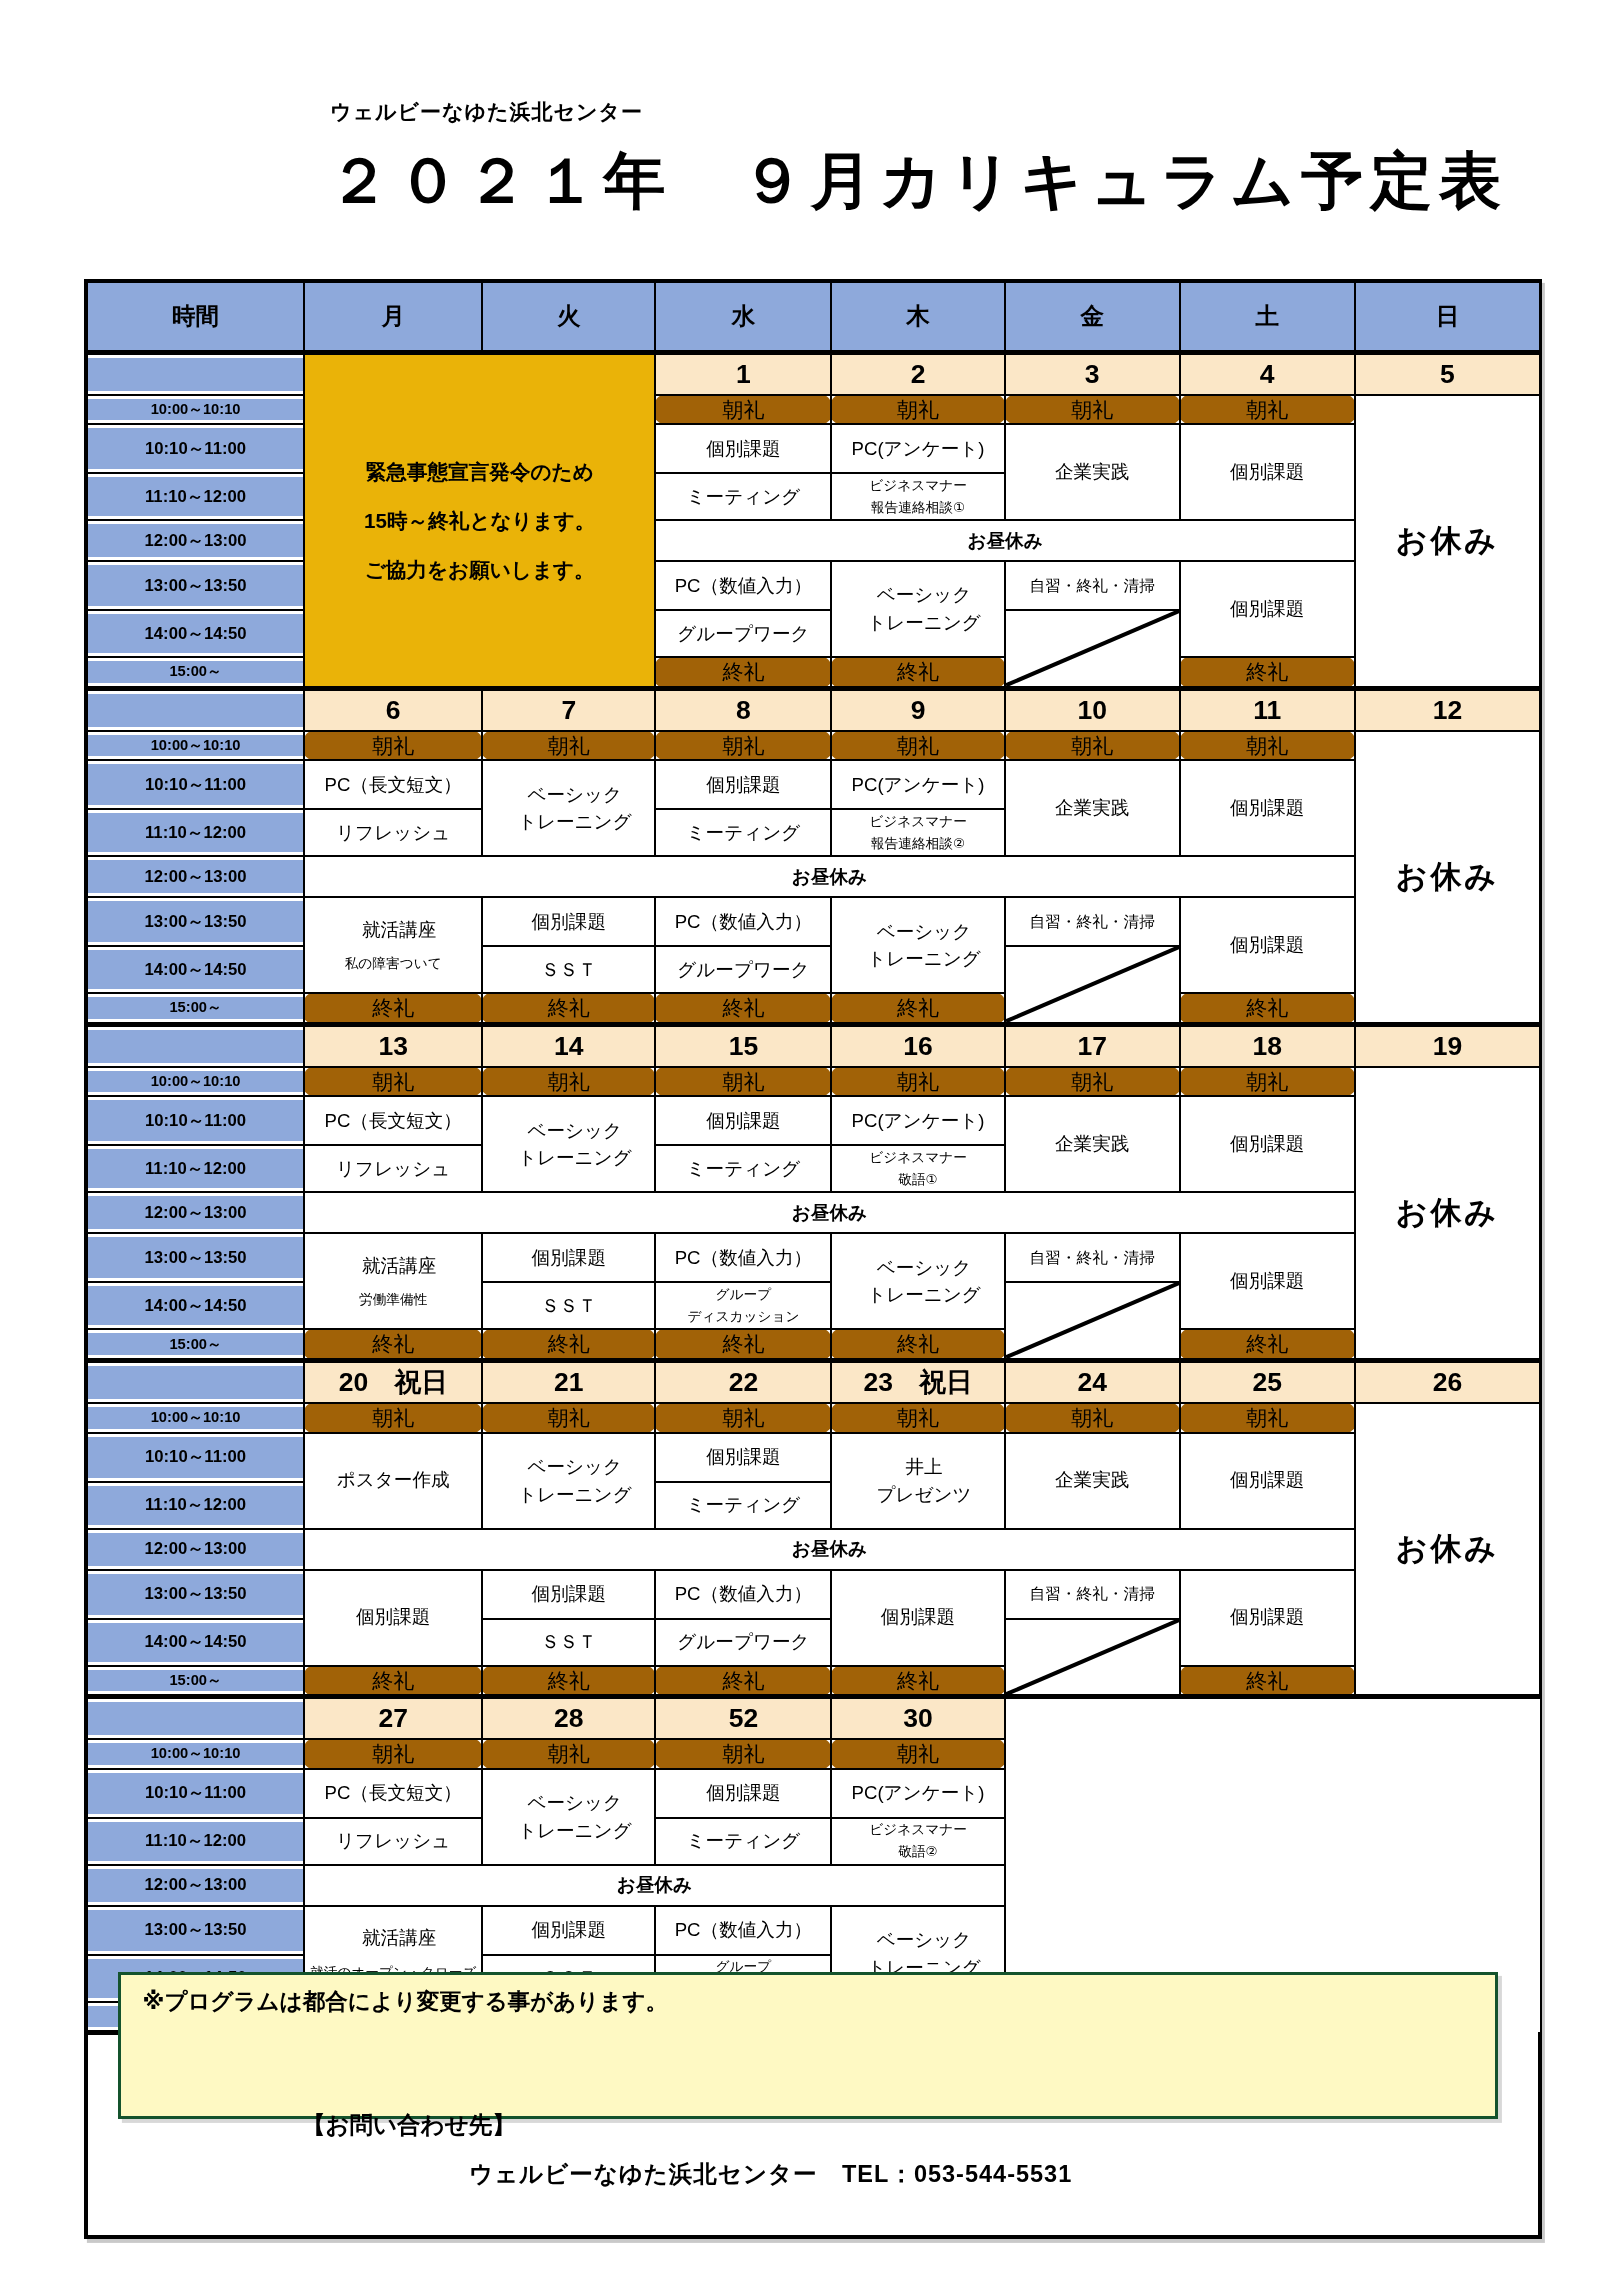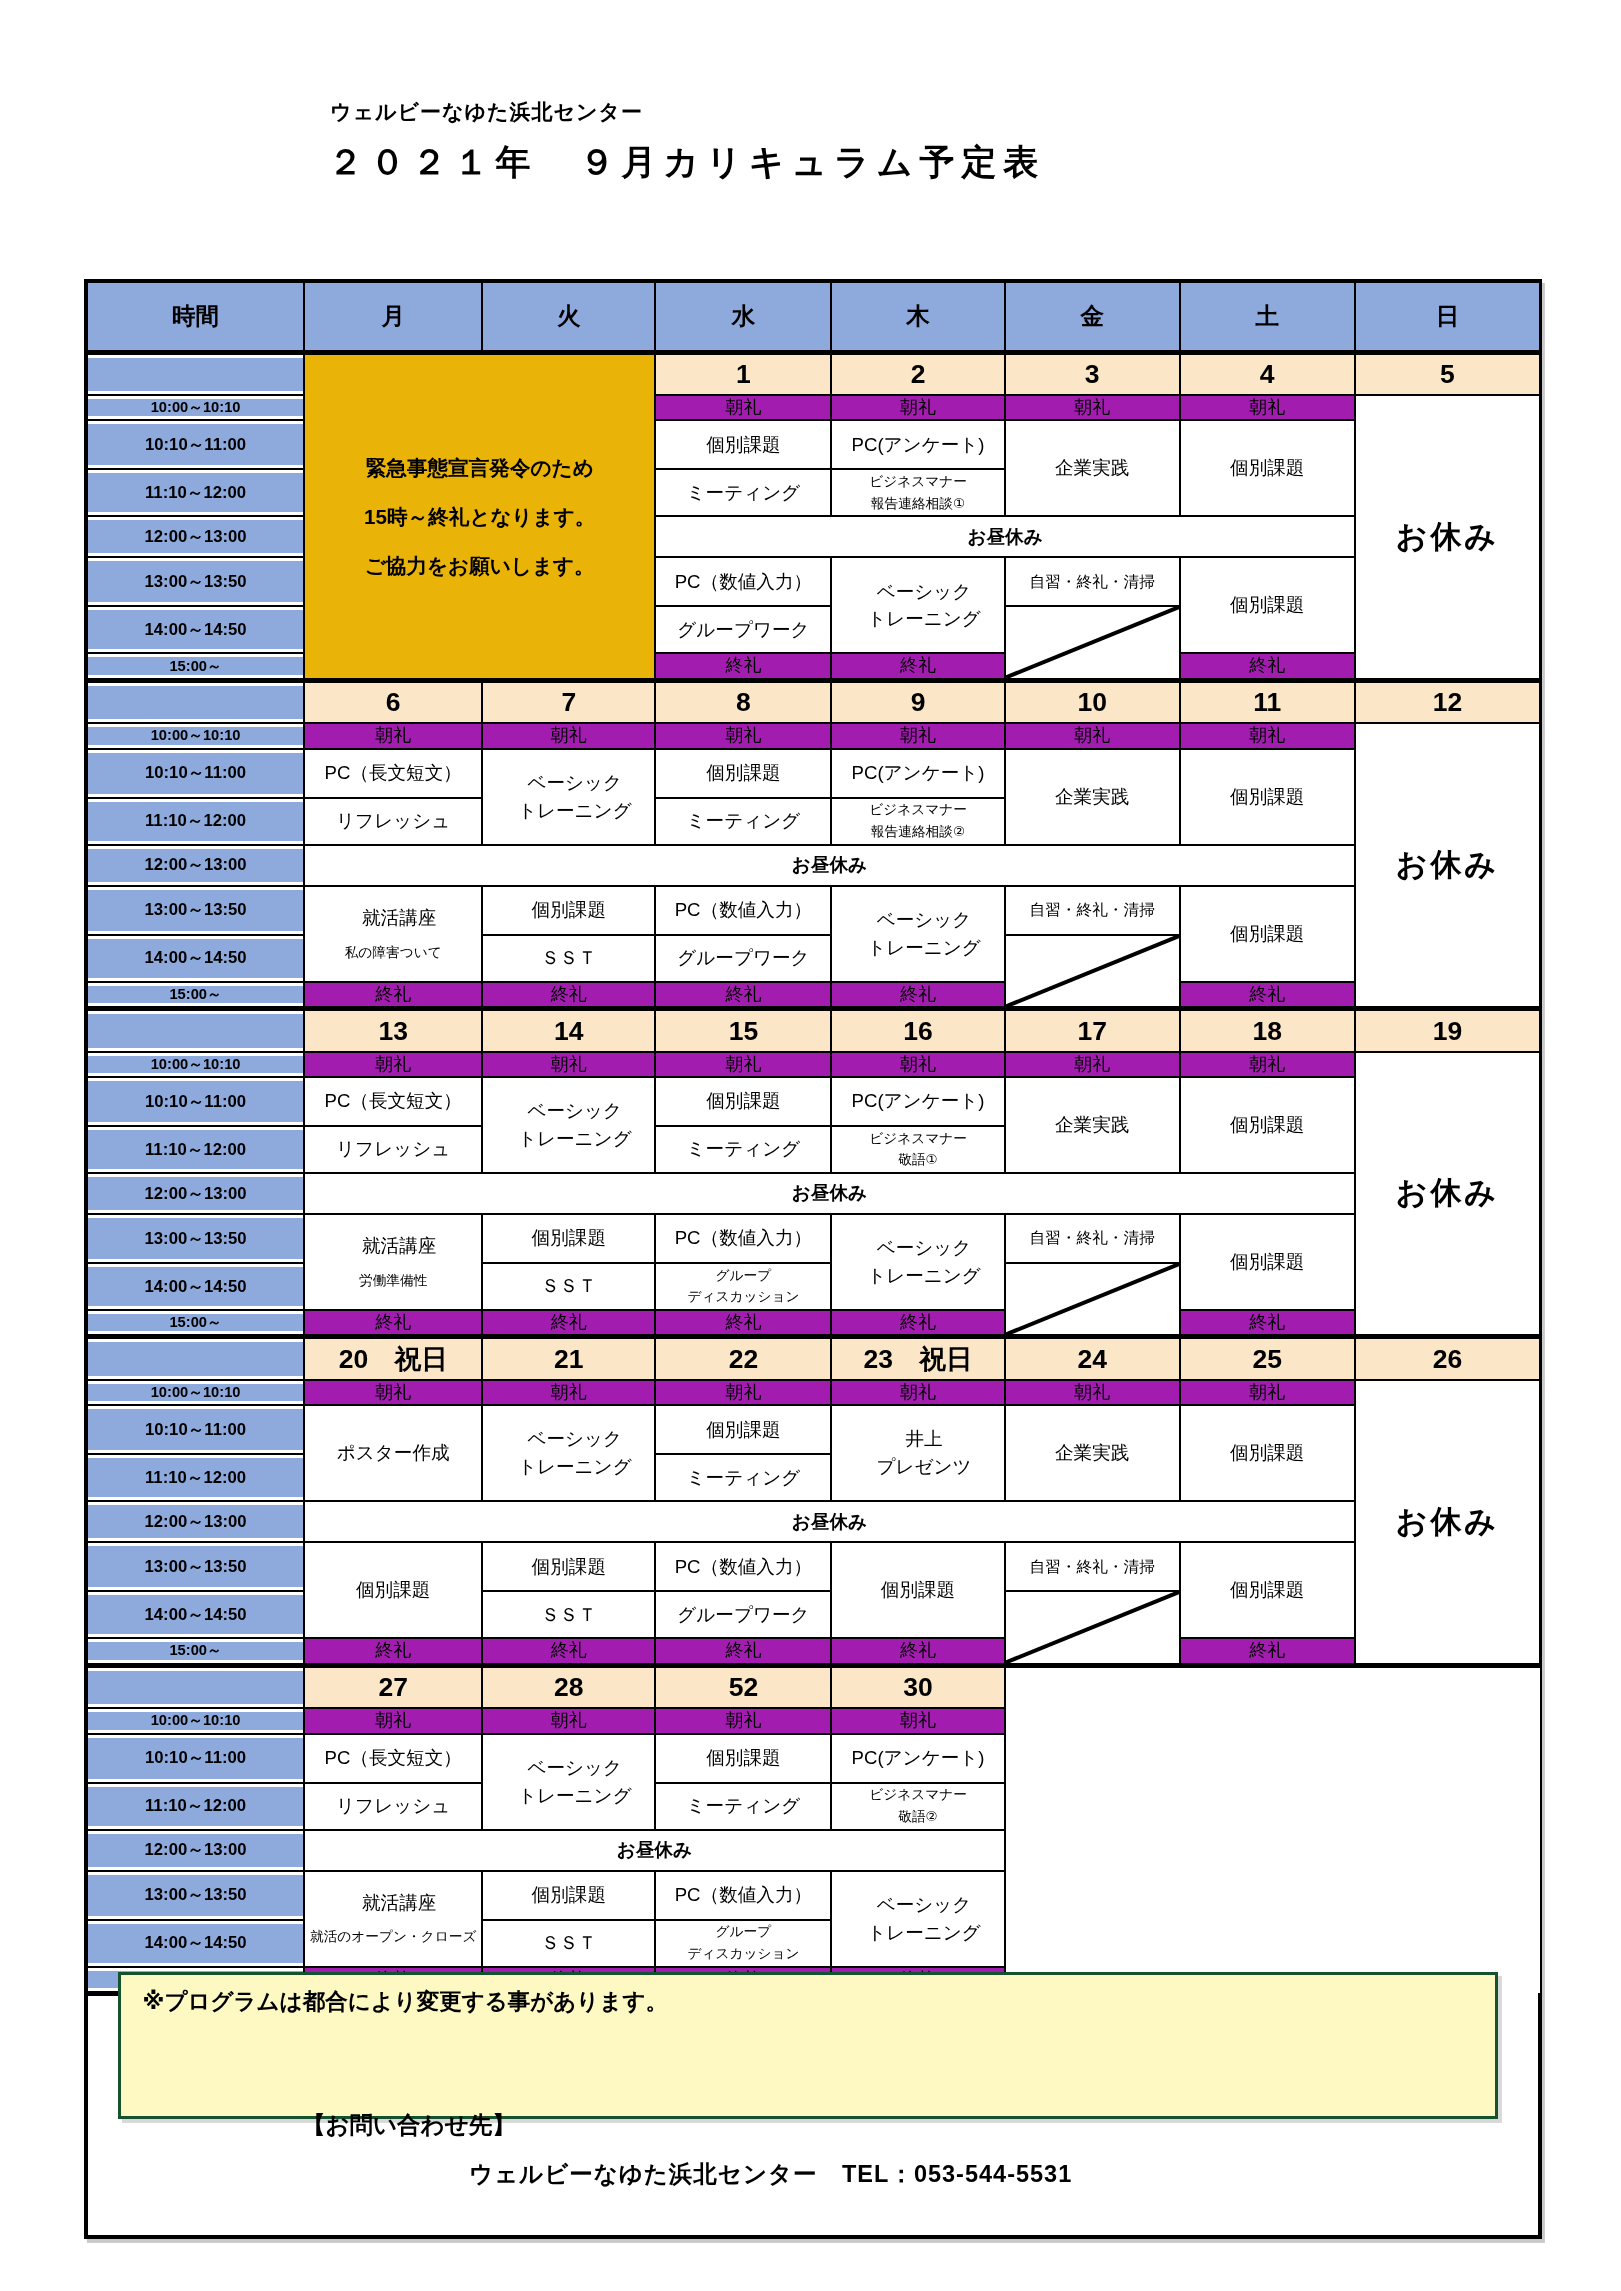--- a/index.html
+++ b/index.html
@@ -1,21 +1,21 @@
 <!DOCTYPE html>
 <html><head>
 <meta charset="utf-8">
 <style>
   html,body{margin:0;padding:0;}
   body{
     width:1621px;height:2292px;position:relative;background:#ffffff;
     font-family:"Liberation Sans","DejaVu Sans",sans-serif;color:#000;
   }
   .org-name{position:absolute;left:330px;top:98px;font-size:21px;font-weight:bold;letter-spacing:1px;}
-  .main-title{position:absolute;left:328px;top:139px;font-size:35px;font-weight:bold;letter-spacing:6.9px;white-space:nowrap;}
+  .main-title{position:absolute;left:328px;top:139px;font-size:62px;font-weight:bold;letter-spacing:6.9px;white-space:nowrap;}
 
   .outer-frame{
     position:absolute;left:84px;top:279px;width:1458px;height:1960px;
     border:4.9px solid #000;box-sizing:border-box;
     box-shadow:2.9px 3.9px 0 #c9c9c9;
   }
 
   table.sched{
     position:absolute;left:86px;top:281px;width:1455px;
     border-collapse:collapse;table-layout:fixed;
@@ -38,21 +38,21 @@
   .time{
     background:#8EA9DB;font-size:16.7px;font-weight:bold;
     box-shadow:inset 0 2.9px 0 #fff, inset 0 -2.9px 0 #fff;
   }
   .tsm{font-size:14.7px;}
   .date{
     background:#FBE7C7;font-size:26.5px;font-weight:bold;
     text-align:left;padding-left:7.8px;white-space:nowrap;
   }
   .c{background:#fff;font-size:18.6px;}
-  .sm{background:#a21caf;font-size:18px;line-height:1;}
+  .sm{background:#a16207;font-size:21px;line-height:1;border-radius:9px;}
   .lunch{font-weight:bold;font-size:18.6px;}
   .rest{background:#fff;font-size:31px;font-weight:bold;letter-spacing:2.9px;}
   .selfst{font-size:15.7px;}
   .l2,.sub{font-size:13.7px;line-height:1.6;}
   .l1{line-height:1.5;padding-left:12px;}
   .sub{margin-top:9.8px;}
   .notice{background:#eab308;font-size:20.6px;font-weight:bold;}
   .notice div{line-height:49px;}
   .diag{position:relative;padding:0;background:#fff;}
   .diag svg{position:absolute;left:0;top:0;width:100%;height:100%;display:block;}

